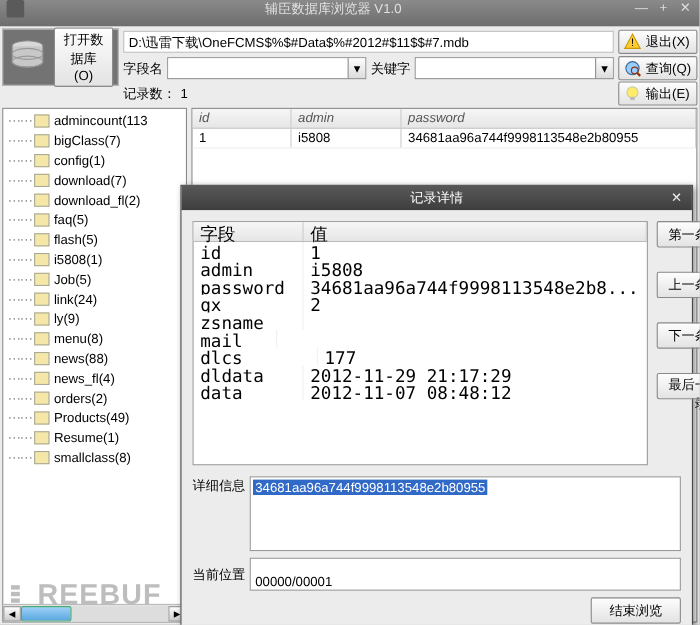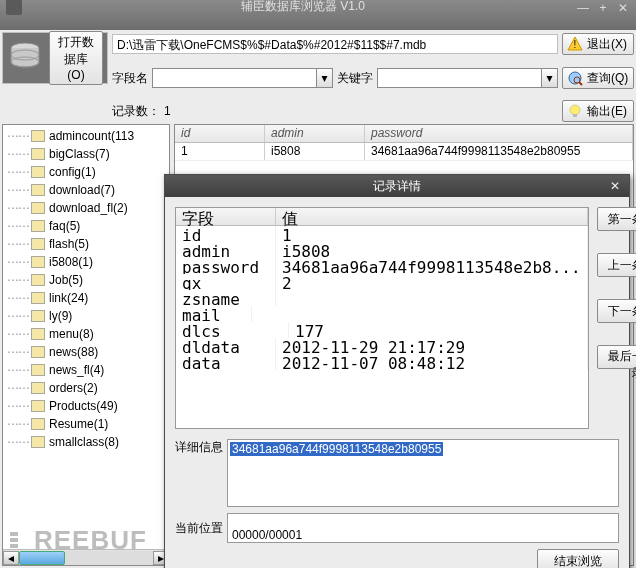--- a/index.html
+++ b/index.html
@@ -1,29 +1,29 @@
 <!DOCTYPE html>
 <html><head>
 <meta charset="utf-8">
 <style>
 * { box-sizing: border-box; margin: 0; padding: 0; }
 body { font-family: "SimSun", "Microsoft YaHei", sans-serif; font-size: 12px; background: #ccc; width: 636px; height: 568px; overflow: hidden; position: relative; }
 .window { background: #a7a7a7; width: 636px; height: 568px; display: flex; flex-direction: column; }
-.titlebar { height: 24px; background: linear-gradient(#8a8a8a,#6d6d6d); display: flex; align-items: flex-end; padding: 15px 6px; color: #dcdcdc; }
+.titlebar { height: 24px; background: linear-gradient(#8a8a8a,#6d6d6d); display: flex; align-items: flex-start; padding: 0 6px; color: #dcdcdc; }
 .titlebar .ticon { width: 16px; height: 16px; background:#5a5a5a; border-radius:2px; margin-right:8px; }
 .titlebar .title { flex:1; text-align:center; font-size:12px; color:#e0e0e0; }
 .winbtns { display:flex; gap:6px; }
 .winbtn { width:14px; height:14px; display:flex; align-items:center; justify-content:center; color:#ddd; }
 .content { flex:1; background:#ececec; display:flex; flex-direction:column; padding:2px; position:relative; }
 .toprow { display:flex; gap:4px; }
 .leftpane { width:168px; display:flex; flex-direction:column; gap:4px; }
 .openbox { border:1px solid #bfbfbf; background:#737373; height:52px; display:flex; align-items:center; padding:4px; gap:6px; }
 .db-cyl { width:40px; height:40px; display:flex; align-items:center; justify-content:center; }
 .btn { background:linear-gradient(#fdfdfd,#e3e3e3); border:1px solid #8a8a8a; border-radius:2px; padding:2px 8px; font-size:12px; cursor:pointer; }
-.rightpane { flex:1; display:flex; flex-direction:column; gap:10px;justify-content:space-between; }
+.rightpane { flex:1; display:flex; flex-direction:column; gap:0;justify-content:space-between; }
 .pathrow { display:flex; align-items:center; gap:4px; height:24px; }
 .pathbox { flex:1; border:1px solid #bfbfbf; background:#fff; height:20px; padding:2px 4px; white-space:nowrap; overflow:hidden; }
 .iconbtn { width:72px; display:flex; align-items:center; justify-content:flex-start; gap:4px; background:linear-gradient(#fdfdfd,#e3e3e3); border:1px solid #8a8a8a; border-radius:2px; height:22px; padding:0 4px; cursor:pointer; }
 .iconbtn .ic { width:16px; height:16px; }
 .row2 { display:flex; align-items:center; gap:4px; height:24px; }
 .lbl { white-space:nowrap; }
 .combo { flex:1; border:1px solid #8a8a8a; background:#fff; height:20px; display:flex; }
 .combo .cin { flex:1; border:none; padding:0 4px; font-size:12px; }
 .combo .carrow { width:16px; background:linear-gradient(#fdfdfd,#ddd); border-left:1px solid #8a8a8a; display:flex; align-items:center; justify-content:center; }
 .row3 { display:flex; align-items:center; gap:4px; height:22px; }

